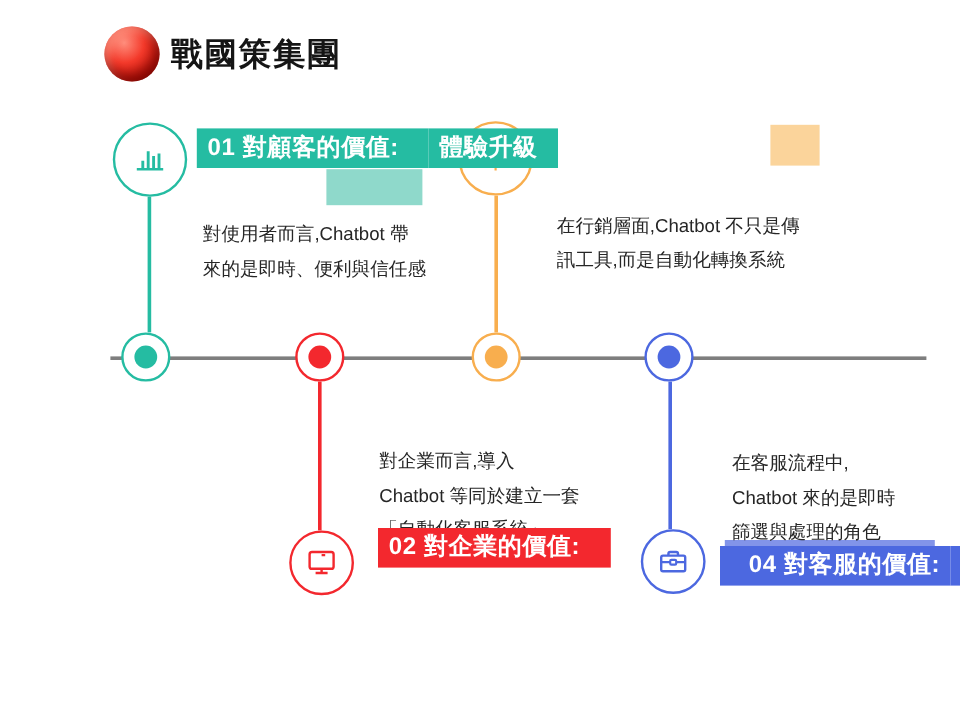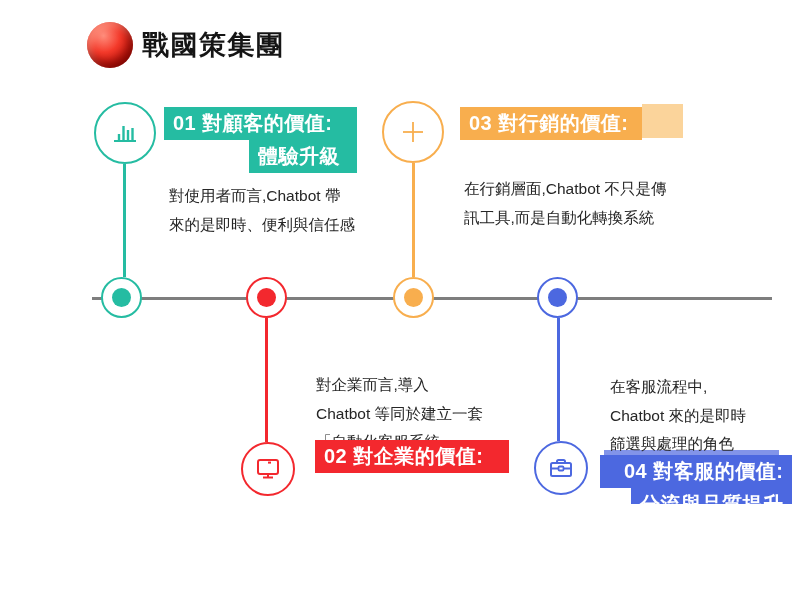--- a/index.html
+++ b/index.html
@@ -22,21 +22,21 @@
   .conn{position:absolute;width:3px;}
 
   
   .bigc{position:absolute;border-radius:50%;border:2px solid;box-sizing:border-box;background:#fff;
     display:flex;align-items:center;justify-content:center;}
   .bigc.top{width:62px;height:62px;}
   .bigc.bot{width:54px;height:54px;}
   .bigc svg{display:block;}
 
   
-  .tblock{position:absolute;display:flex;flex-direction:column;align-items:flex-end;}
+  .tblock{position:absolute;display:flex;align-items:flex-start;}
   .tline{position:relative;z-index:1;color:#fff;font-weight:bold;font-size:20px;line-height:29px;
     padding:2px 9px;white-space:nowrap;box-sizing:border-box;letter-spacing:.5px;}
   .tint{position:absolute;z-index:0;}
 
   
   .desc{position:absolute;font-size:15.5px;line-height:28.5px;color:#262626;white-space:pre-line;}
 
   
   .i1 .tline{background:var(--teal);}   .i1 .node{border-color:var(--teal);}   .i1 .node-dot{background:var(--teal);}   .i1 .conn{background:var(--teal);}   .i1 .bigc{border-color:var(--teal);color:var(--teal);}
   .i2 .tline{background:var(--red);}    .i2 .node{border-color:var(--red);}    .i2 .node-dot{background:var(--red);}    .i2 .conn{background:var(--red);}    .i2 .bigc{border-color:var(--red);color:var(--red);}
@@ -129,21 +129,20 @@
       <svg width="34" height="34" viewBox="0 0 34 34" fill="none" stroke="currentColor">
         <path d="M17 7 V27" stroke-width="1.8"></path>
         <path d="M7 17 H27" stroke-width="1.8"></path>
       </svg>
     </div>
     <div class="node">
       <span class="node-dot"></span>
     </div>
     <div class="tblock">
       <div class="tint"></div>
-      <div class="tline l1">03 對行銷的價值:</div>
     </div>
     <div class="desc">在行銷層面,Chatbot 不只是傳
 訊工具,而是自動化轉換系統</div>
   </div>
 
   <div class="i4">
     <div class="conn"></div>
     <div class="node">
       <span class="node-dot"></span>
     </div>

